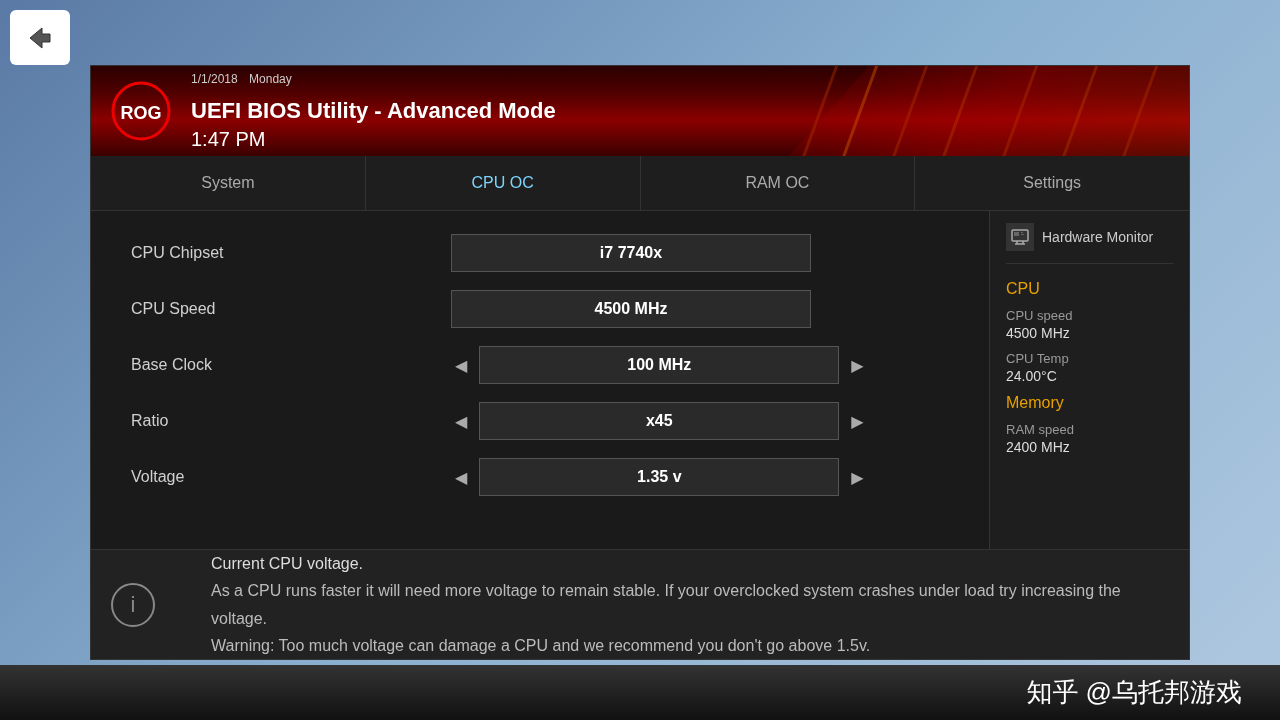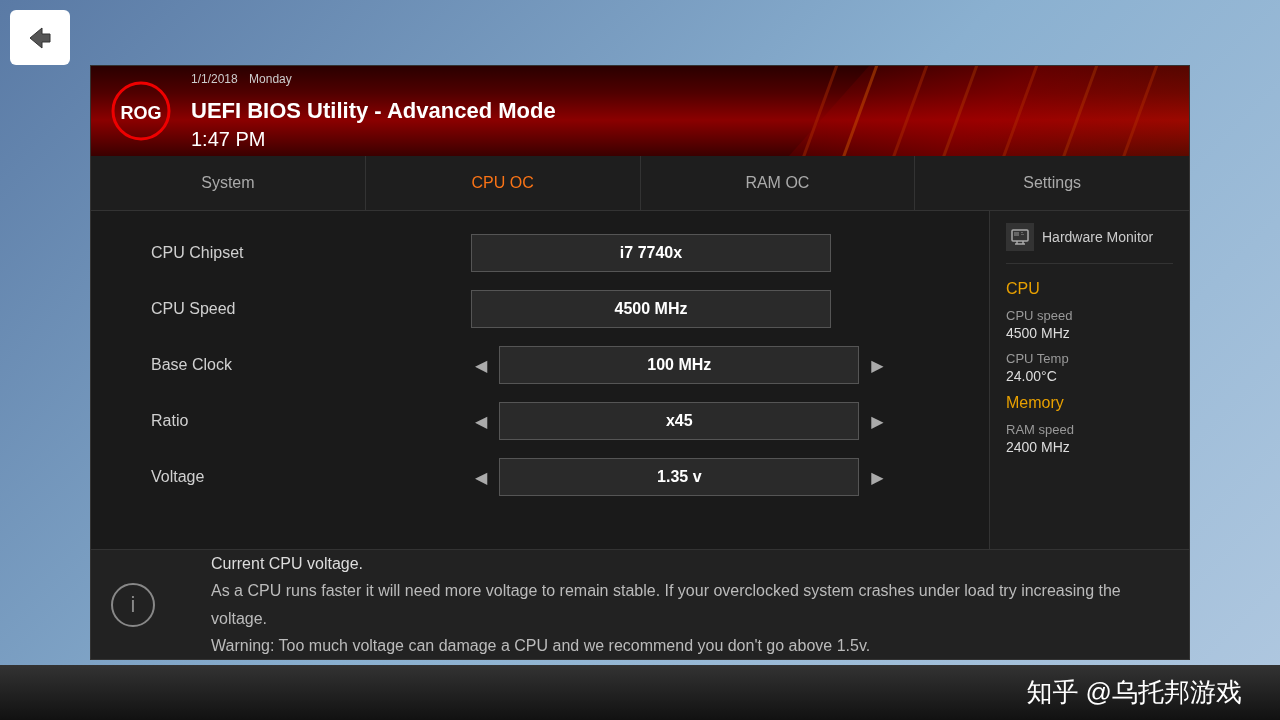--- a/index.html
+++ b/index.html
@@ -104,35 +104,35 @@
       display: flex;
       align-items: center;
       justify-content: center;
       color: #aaa;
       font-size: 16px;
       cursor: pointer;
       border-right: 1px solid #333;
     }
     .nav-tab:last-child { border-right: none; }
     .nav-tab.active {
-      color: #f97316;
+      color: #7dd3fc;
     }
 
     
     .bios-content {
       display: flex;
       flex: 1;
       overflow: hidden;
     }
 
     
     .main-panel {
       flex: 1;
       background: #1a1a1a;
-      padding: 20px 60px;
+      padding: 20px 40px;
       display: flex;
       flex-direction: column;
       gap: 12px;
     }
 
     .setting-row {
       display: flex;
       align-items: center;
       height: 44px;
     }

